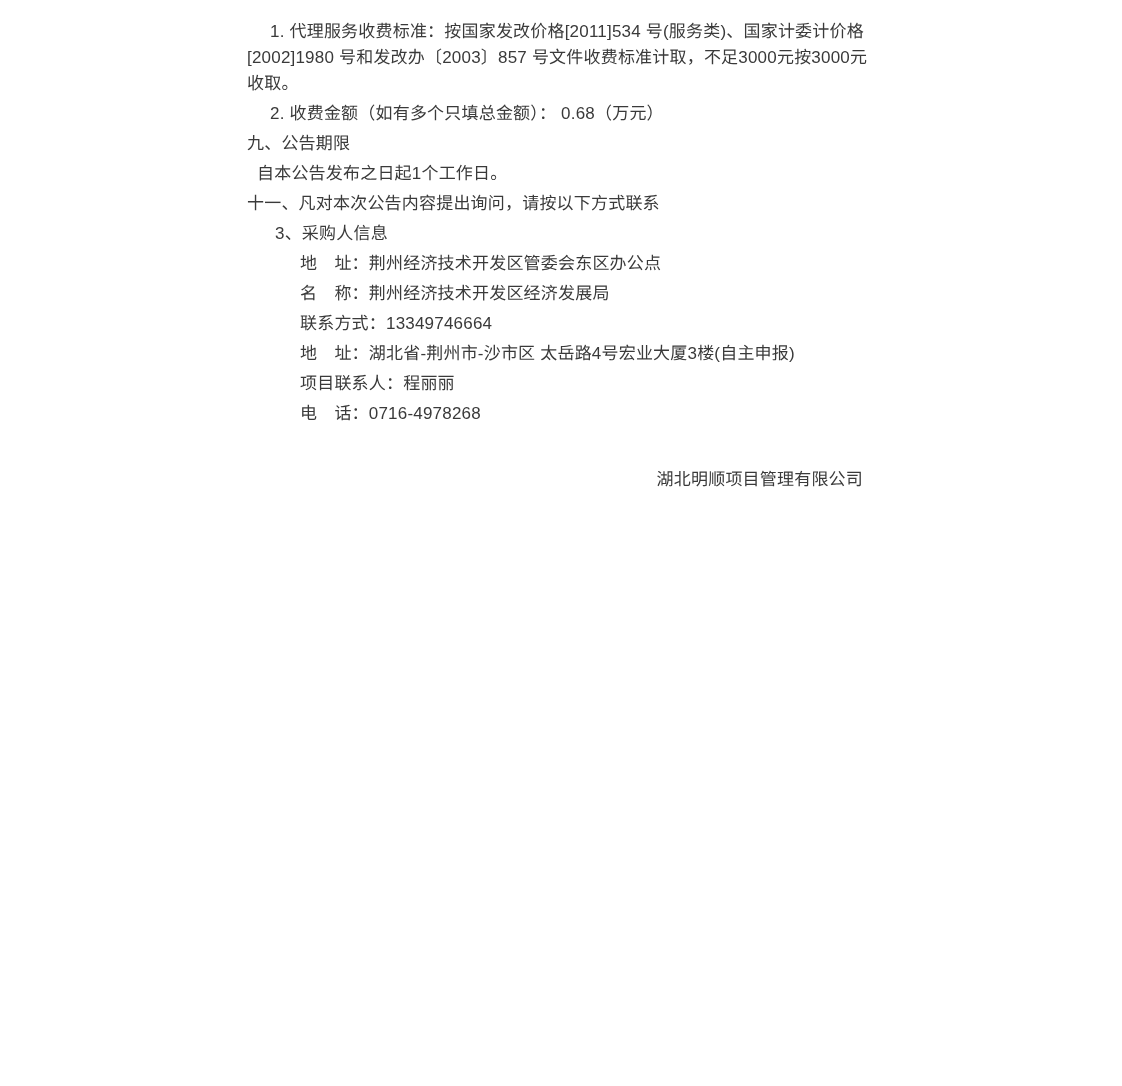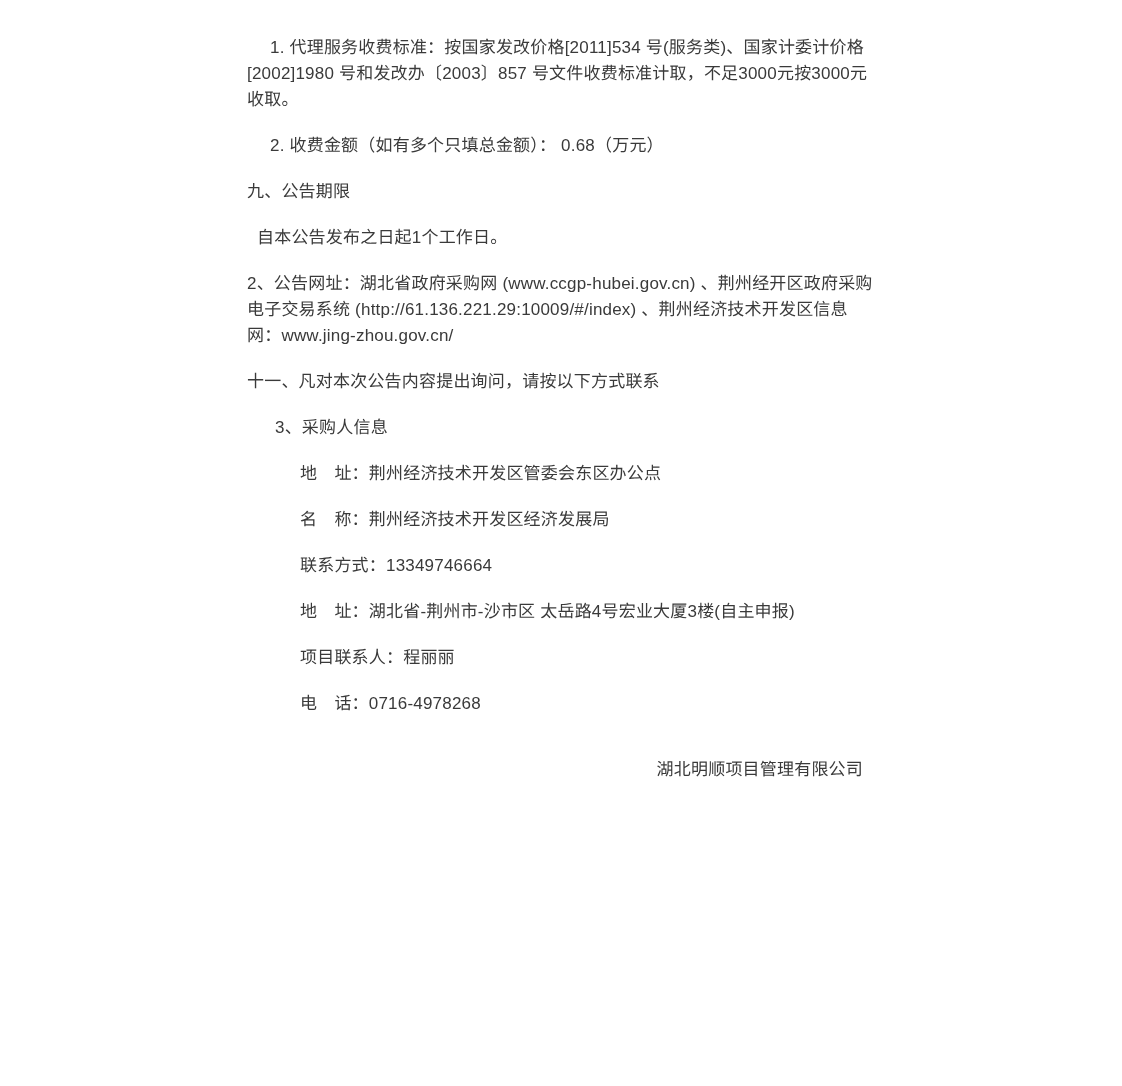--- a/index.html
+++ b/index.html
@@ -17,21 +17,21 @@
     width: 628px;
     margin: 0 auto;
     padding-top: 15px;
     color: #3a3a3a;
     font-size: 17px;
     line-height: 26px;
     text-align: left;
     letter-spacing: 0.2px;
   }
   .doc p {
-    margin: 20px 0;
+    margin: 4px 0;
     word-break: break-all;
   }
   
   .in-num   { text-indent: 23px; }  
   .in-sm    { text-indent: 10px; }  
   .in-item  { text-indent: 28px; }  
   .in-label { text-indent: 53px; }  
   .footer {
     text-align: right;
     padding-right: 12px;
@@ -42,21 +42,20 @@
 <body>
 
 <div class="doc">
 
   <p class="in-num">1. 代理服务收费标准：按国家发改价格[2011]534 号(服务类)、国家计委计价格[2002]1980 号和发改办〔2003〕857 号文件收费标准计取，不足3000元按3000元收取。</p>
   <p class="in-num">2. 收费金额（如有多个只填总金额）： 0.68（万元）</p>
 
   <p>九、公告期限</p>
   <p class="in-sm">自本公告发布之日起1个工作日。</p>
 
-  <p>2、公告网址：湖北省政府采购网 (www.ccgp-hubei.gov.cn) 、荆州经开区政府采购电子交易系统 (http://61.136.221.29:10009/#/index) 、荆州经济技术开发区信息网：www.jing-zhou.gov.cn/</p>
 
   <p>十一、凡对本次公告内容提出询问，请按以下方式联系</p>
 
   <p class="in-item">3、采购人信息</p>
   <p class="in-label">地　址：荆州经济技术开发区管委会东区办公点</p>
   <p class="in-label">名　称：荆州经济技术开发区经济发展局</p>
   <p class="in-label">联系方式：13349746664</p>
 
   <p class="in-label">地　址：湖北省-荆州市-沙市区 太岳路4号宏业大厦3楼(自主申报)</p>
 

